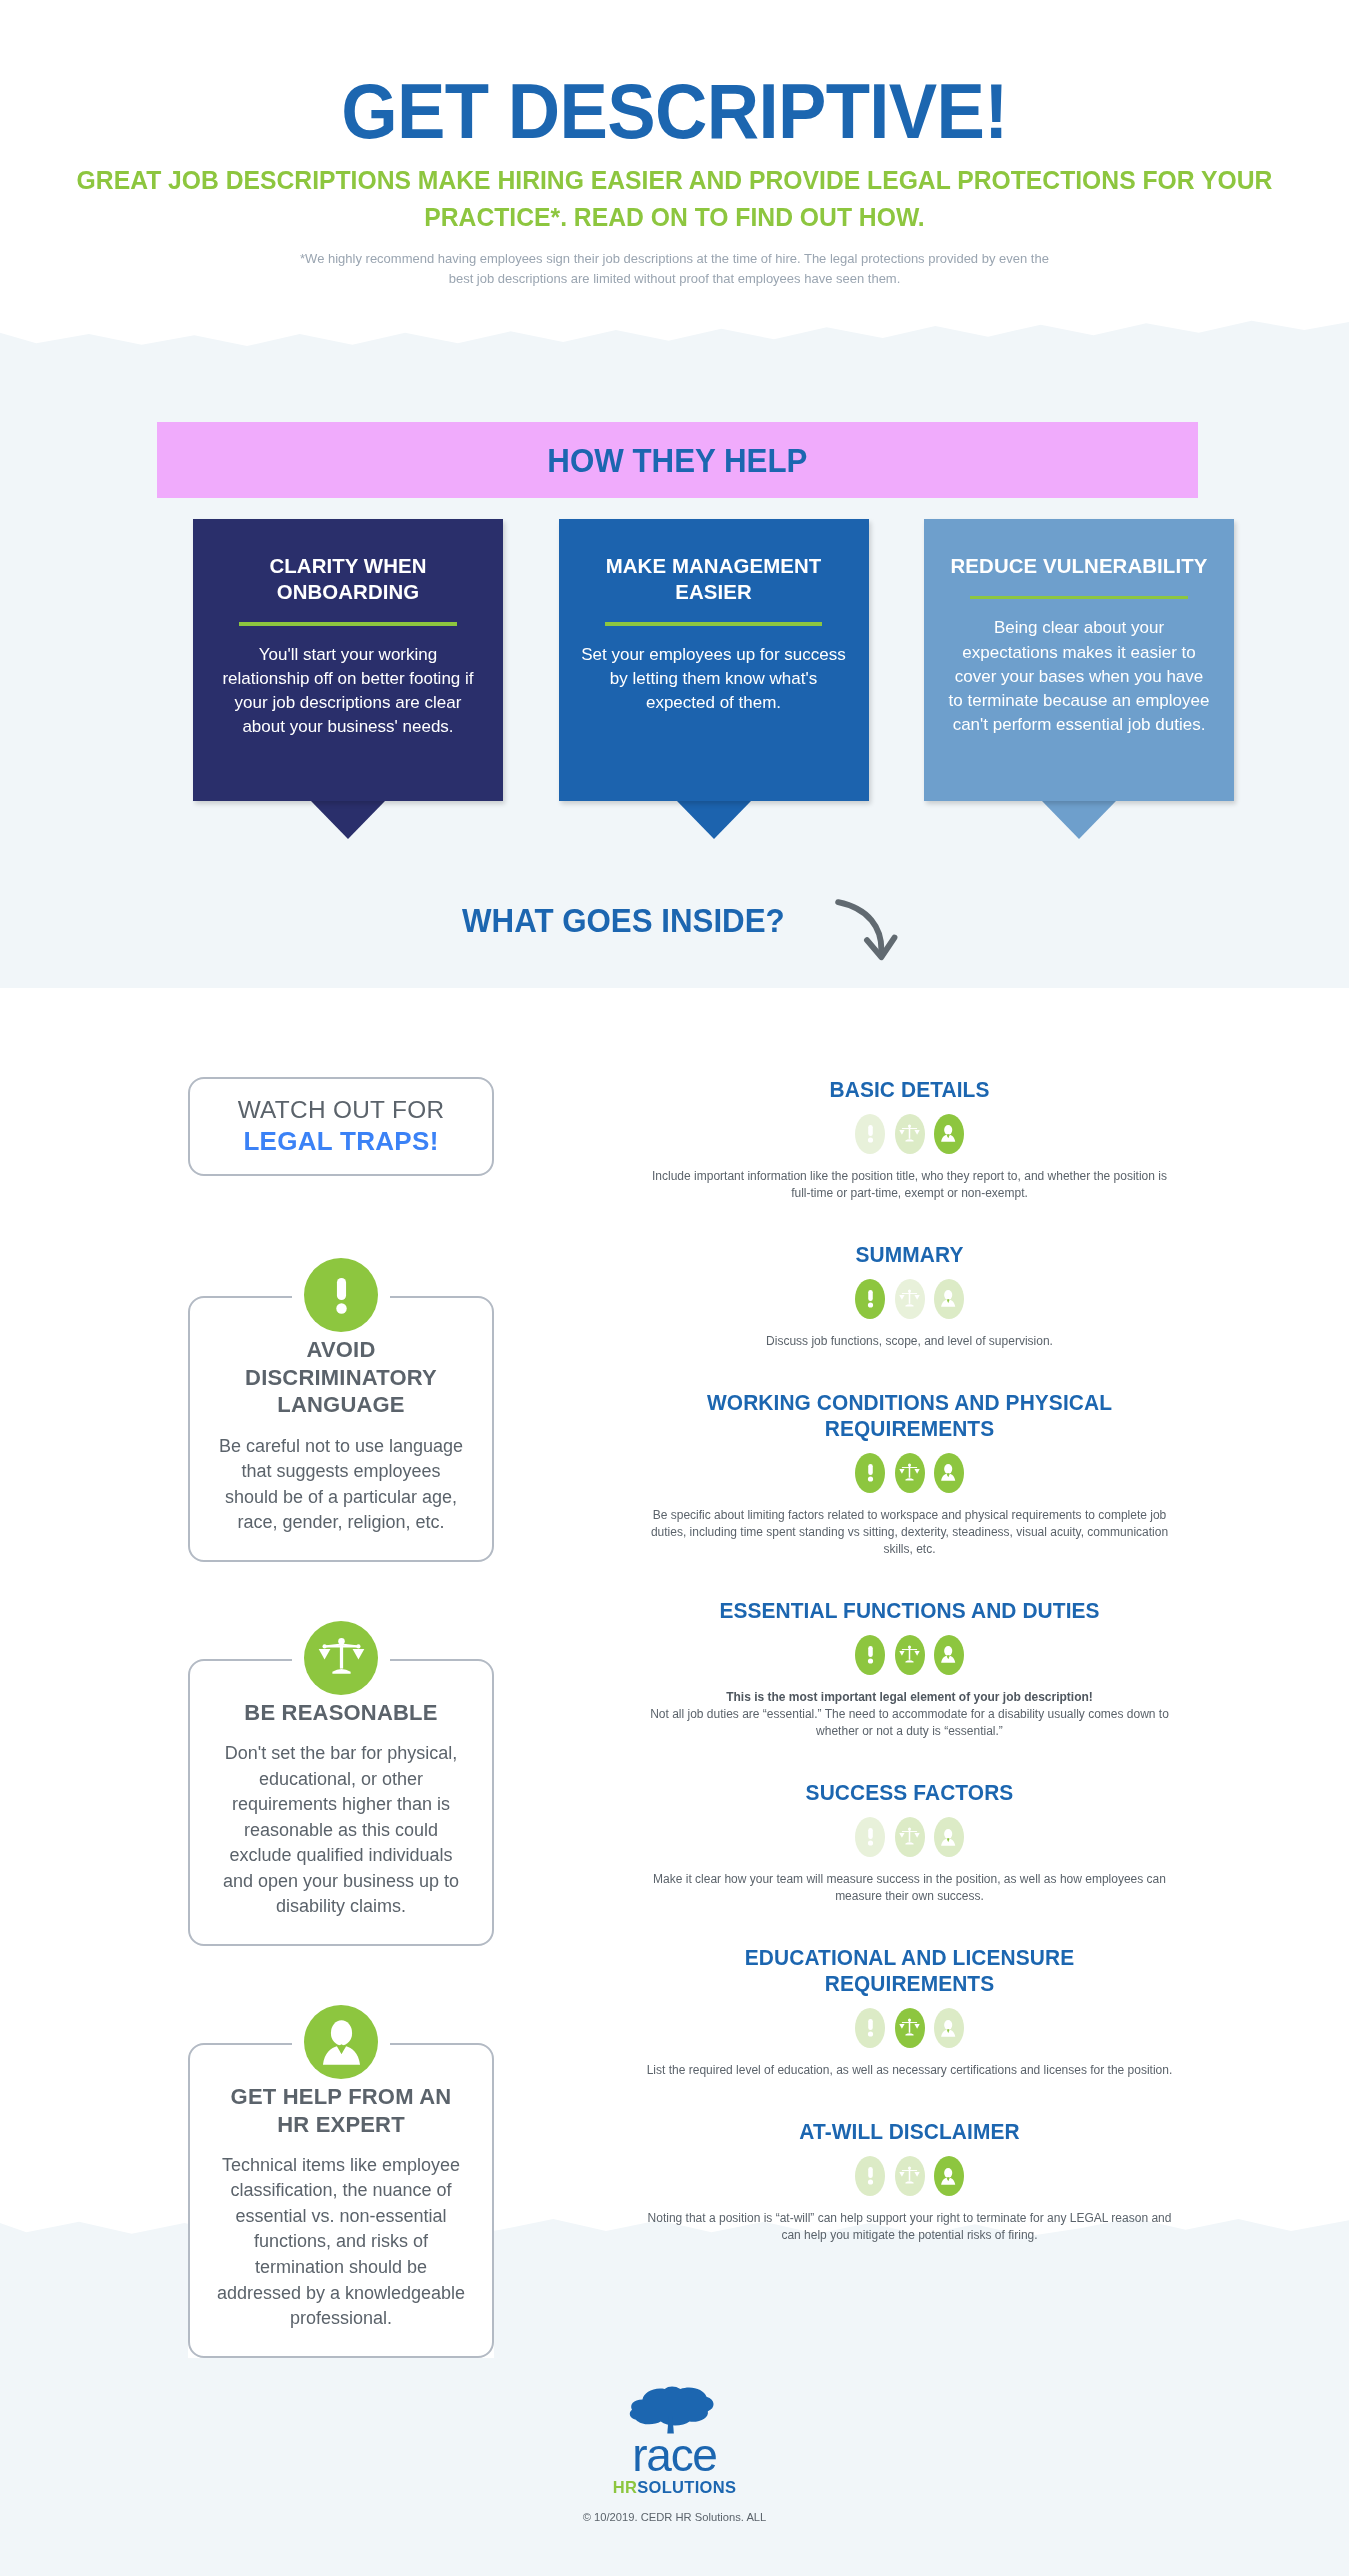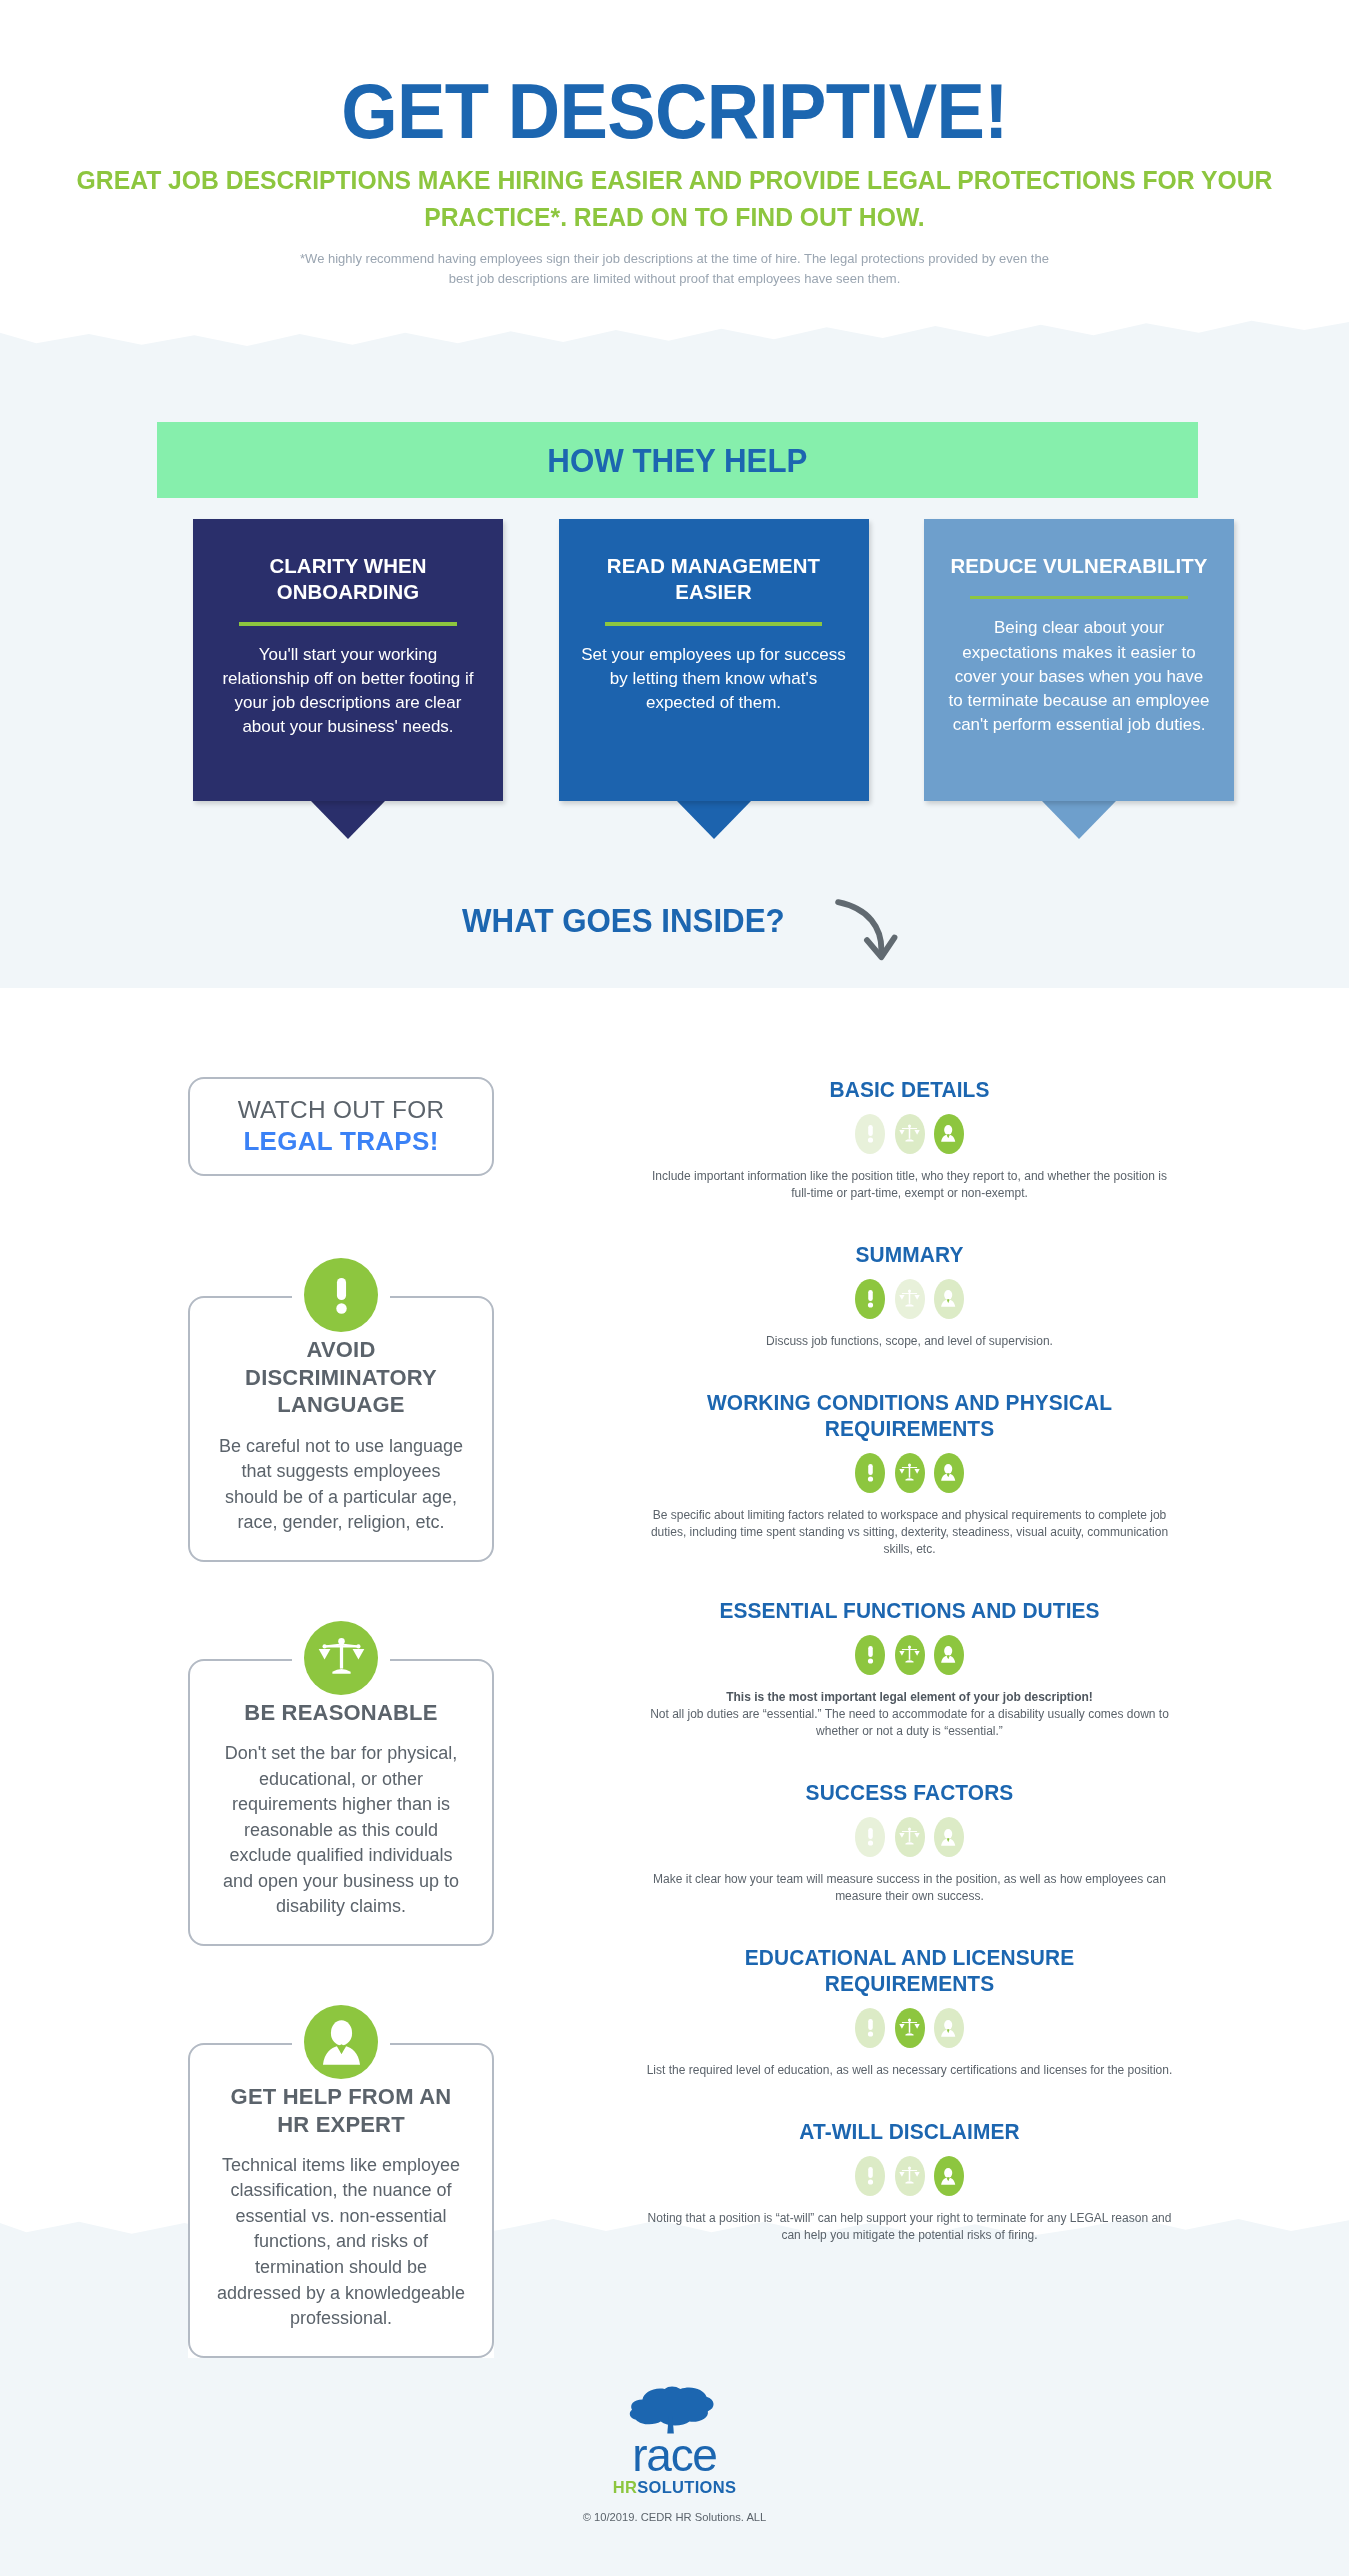--- a/index.html
+++ b/index.html
@@ -58,21 +58,21 @@
     font-size: 13px;
     color: #9aa5b1;
     line-height: 1.55;
     font-weight: 400;
   }
 
   
   #how-banner {
     position: absolute; top: 422px; left: 157px;
     width: 1041px; height: 76px;
-    background: #86efac;
+    background: #f0abfc;
     display: flex; align-items: center; justify-content: center;
     z-index: 10;
   }
   #how-banner-label {
     font-size: 34px; font-weight: 700; color: #1c66b0;
     transform: scaleX(0.92);
   }
 
   #cards-row {
     position: absolute; top: 519px; left: 157px;
@@ -240,21 +240,21 @@
     <div class="help-card" style="background:#2a2f6b">
       <h3>CLARITY WHEN ONBOARDING</h3>
       <div class="help-divider"></div>
       <p>You'll start your working relationship off on better footing if your job descriptions are clear about your business' needs.</p>
     </div>
     <div class="card-pointer" style="border-top:38px solid #2a2f6b"></div>
   </div>
 
   <div class="help-card-wrap">
     <div class="help-card" style="background:#1c63ae">
-      <h3>READ MANAGEMENT EASIER</h3>
+      <h3>MAKE MANAGEMENT EASIER</h3>
       <div class="help-divider"></div>
       <p>Set your employees up for success by letting them know what's expected of them.</p>
     </div>
     <div class="card-pointer" style="border-top:38px solid #1c63ae"></div>
   </div>
 
   <div class="help-card-wrap">
     <div class="help-card" style="background:#6e9fcc">
       <h3>REDUCE VULNERABILITY</h3>
       <div class="help-divider"></div>

